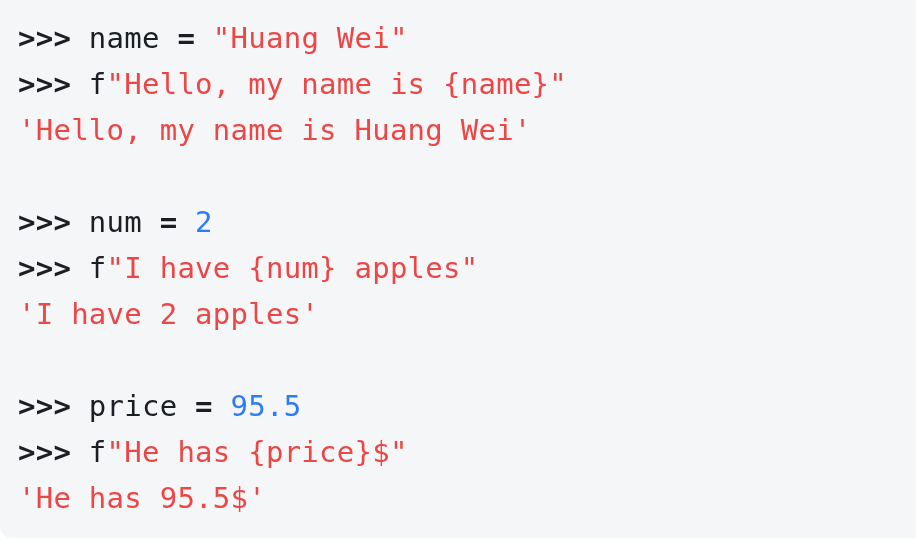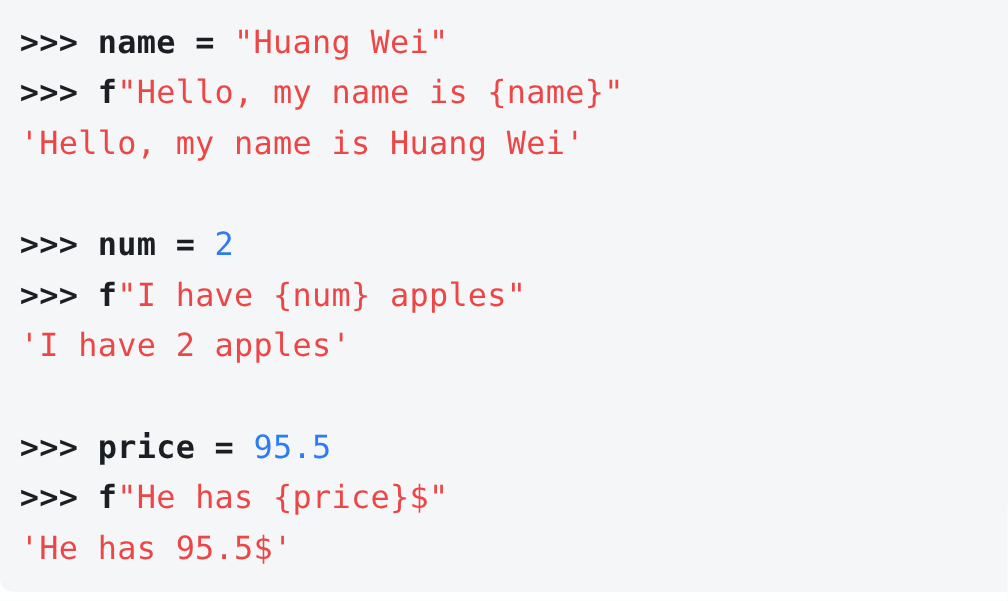--- a/index.html
+++ b/index.html
@@ -37,21 +37,21 @@
     color: var(--text-color);
     white-space: pre;
     overflow: hidden;
   }
   .code-line {
     height: 46px;
     white-space: pre;
   }
   .tok-prompt   { color: var(--text-color); font-weight: bold; }
   .tok-operator { color: var(--text-color); font-weight: bold; }
-  .tok-plain    { color: var(--text-color); font-weight: bold; margin-top: 31px; }
+  .tok-plain    { color: var(--text-color); font-weight: normal; margin-top: 31px; }
   .tok-string   { color: var(--string-color); font-weight: normal; }
   .tok-number   { color: var(--number-color); font-weight: normal; }
 </style>
 </head>
 <body>
 
 <div class="page">
   <pre class="code-block"><div class="code-line"><span class="tok-prompt">&gt;&gt;&gt; </span><span class="tok-plain">name </span><span class="tok-operator">= </span><span class="tok-string">"Huang Wei"</span></div><div class="code-line"><span class="tok-prompt">&gt;&gt;&gt; </span><span class="tok-plain">f</span><span class="tok-string">"Hello, my name is {name}"</span></div><div class="code-line"><span class="tok-string">'Hello, my name is Huang Wei'</span></div><div class="code-line"> </div><div class="code-line"><span class="tok-prompt">&gt;&gt;&gt; </span><span class="tok-plain">num </span><span class="tok-operator">= </span><span class="tok-number">2</span></div><div class="code-line"><span class="tok-prompt">&gt;&gt;&gt; </span><span class="tok-plain">f</span><span class="tok-string">"I have {num} apples"</span></div><div class="code-line"><span class="tok-string">'I have 2 apples'</span></div><div class="code-line"> </div><div class="code-line"><span class="tok-prompt">&gt;&gt;&gt; </span><span class="tok-plain">price </span><span class="tok-operator">= </span><span class="tok-number">95.5</span></div><div class="code-line"><span class="tok-prompt">&gt;&gt;&gt; </span><span class="tok-plain">f</span><span class="tok-string">"He has {price}$"</span></div><div class="code-line"><span class="tok-string">'He has 95.5$'</span></div></pre>
 </div>
 

